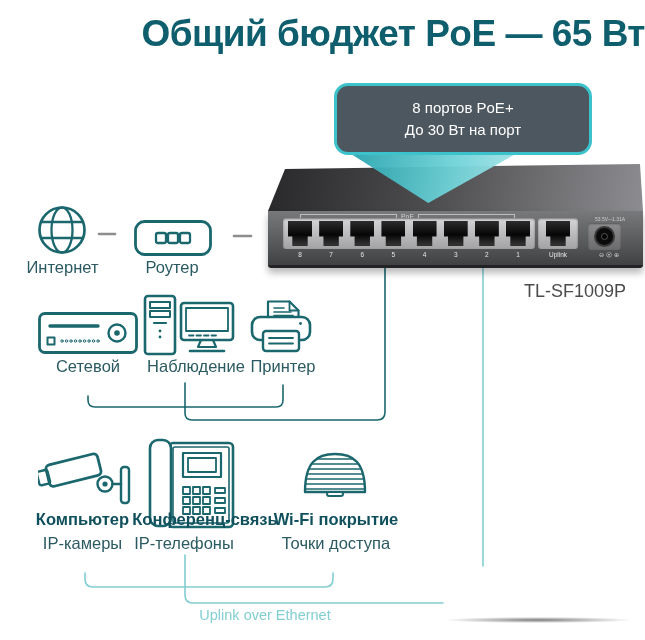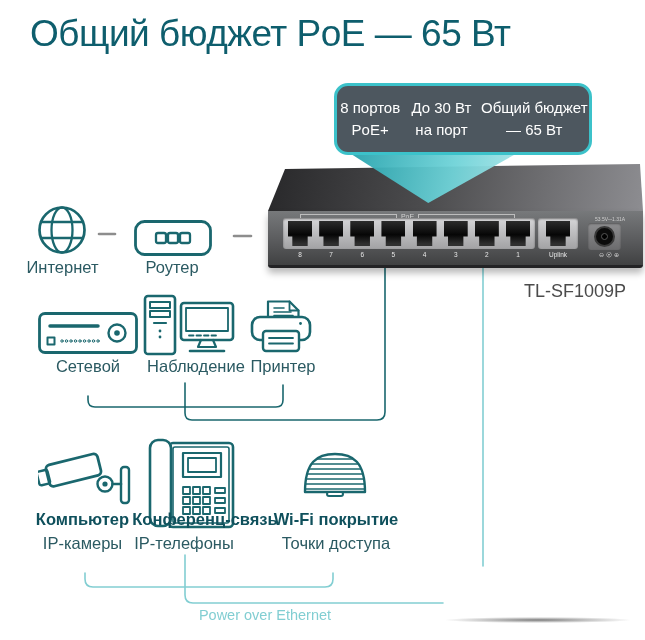--- a/index.html
+++ b/index.html
@@ -1,27 +1,27 @@
 <!DOCTYPE html>
 <html style="--title: #0e5e6d; --label: #2b5a62; --label_bold: #0f505c; --icon: #1a676e; --line_dark: #1a676e; --line_light: #82ced2; --bubble_border: #3cc2ca; --bubble_bg: #4d575f; --dash: #8d8d8d; --model: #4b4b4b; --watermark: #232b38;"><head>
 <meta charset="utf-8">
 <style>
   html,body{margin:0;padding:0;background:#fff;}
   .stage{position:relative;width:645px;height:640px;background:#fff;overflow:hidden;
          font-family:"Liberation Sans",sans-serif;}
   .abs{position:absolute;}
 
   
-  .title{left:30px;right:0;top:13px;text-align:left;font-size:37px;font-weight:normal;
+  .title{left:30px;right:0;top:13px;text-align:right;font-size:37px;font-weight:bold;
          letter-spacing:-0.5px;color:var(--title,#0e5e6d);}
 
   
   .bubble{left:334px;top:83px;width:252px;height:66px;background:var(--bubble_bg,#4d575f);
           border:3px solid var(--bubble_border,#3cc2ca);border-radius:14px;z-index:3;
-          display:flex;flex-direction:row;justify-content:center;align-items:center;
+          display:flex;flex-direction:column;justify-content:center;align-items:center;
           color:#fff;font-size:15px;line-height:1.5;text-align:center;}
   .tail{left:346px;top:153px;width:175px;height:50px;z-index:2;
         background:linear-gradient(100deg,#2ba6b0 5%,#6fd3d8 60%,#abe5e8 100%);
         clip-path:polygon(2% 0,98% 0,47% 100%);opacity:.95;}
 
   
   .switch{left:268px;top:164px;width:375px;height:108px;z-index:1;}
   .sw-top{position:absolute;left:0;top:0;width:375px;height:47px;
           background:linear-gradient(100deg,#28282a 0%,#4e4e50 45%,#8d8d91 100%);
           clip-path:polygon(17px 5px,372px 0,375px 47px,0 47px);}
@@ -105,21 +105,20 @@
     <path class="ln-dark" d="M185,407 V413 Q185,420 192,420 H377 Q385,420 385,412 V267"></path>
     <path class="ln-light" d="M483,267 V566"></path>
     <path class="ln-light" d="M85,573 V579 Q85,587 93,587 H325 Q333,587 333,579 V573"></path>
     <path class="ln-light" d="M185,555 V595 Q185,603 193,603 H443"></path>
   </svg>
 
   <div class="abs tail"></div>
   <div class="abs bubble">
     <div>8 портов PoE+</div>
     <div>До 30 Вт на порт</div>
-    <div>Общий бюджет — 65 Вт</div>
   </div>
 
   <div class="abs switch">
     <div class="sw-top"></div>
     <div class="sw-front">
       <div class="poe-bracket">
         <div class="br-line"></div>
         <span class="poe-text">PoE</span>
         <div class="br-line"></div>
       </div>
@@ -269,17 +268,17 @@
       <path d="M2,26 H68"></path>
         <path d="M2,31 H68"></path>
         <path d="M2,36 H68"></path>
         <path d="M2,41 H68"></path>
     </g>
     <rect class="w" x="27" y="44" width="16" height="4" rx="2" stroke-width="2" style="fill:#fff"></rect>
   </svg>
   <div class="abs lbl-b" style="left:260px;top:510px;width:152px">Wi-Fi покрытие</div>
   <div class="abs lbl" style="left:260px;top:534px;width:152px">Точки доступа</div>
 
-  <div class="abs poe-footer">Power over Ethernet</div>
+  <div class="abs poe-footer">Uplink over Ethernet</div>
 
   <div class="abs wm-swoosh"></div>
 
 </div>
 
 </body></html>

